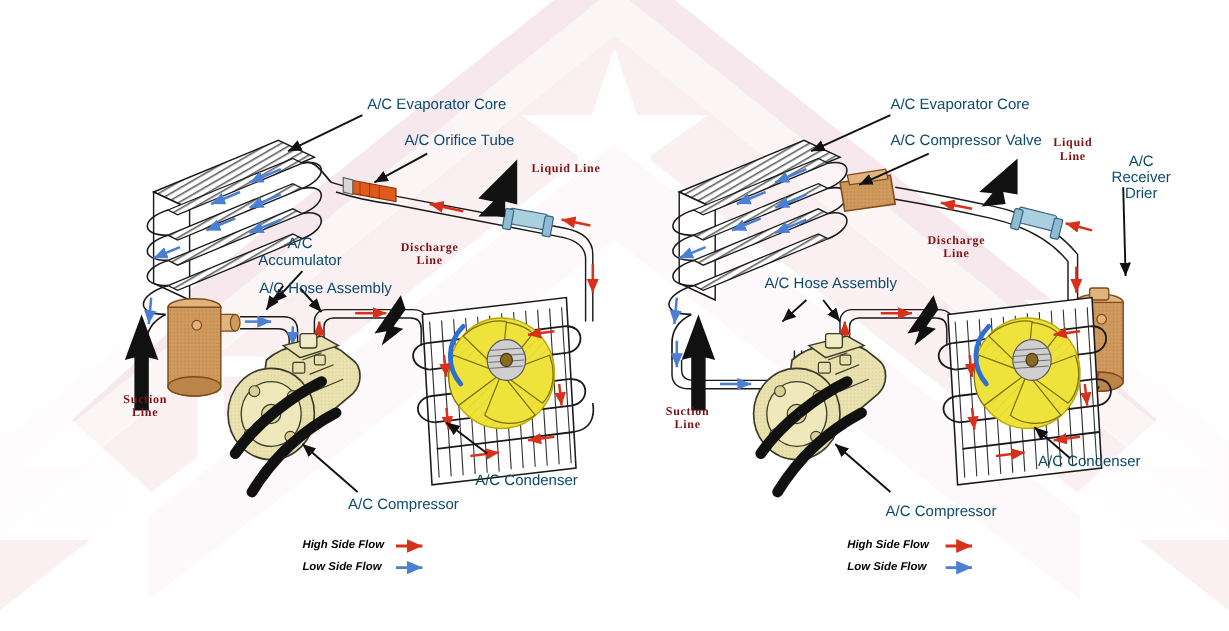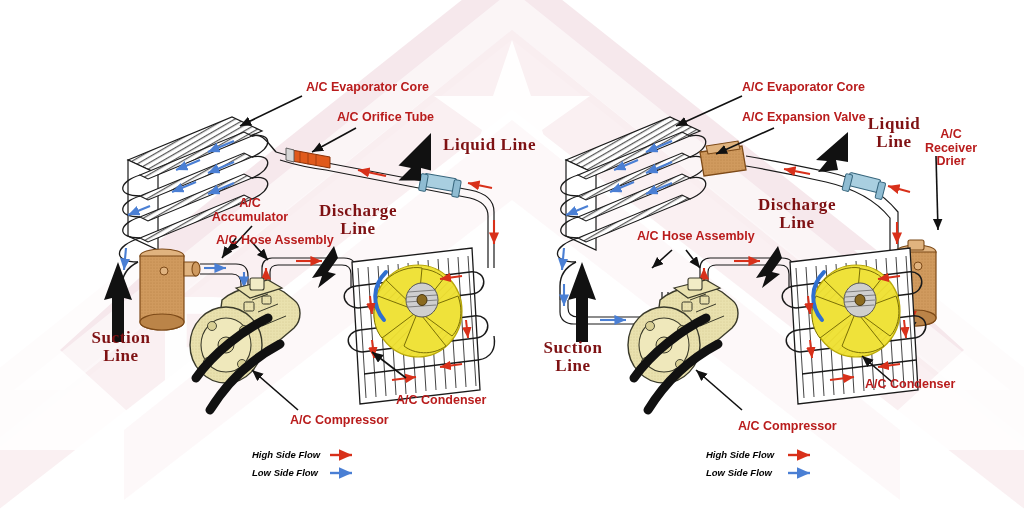--- a/index.html
+++ b/index.html
@@ -10,23 +10,23 @@
   
   .wm{position:absolute;inset:0;pointer-events:none;}
   .wm svg{display:block;}
 
   
   .diagram{position:absolute;inset:0;}
   .diagram svg{display:block;}
 
   
   .lbl{position:absolute;white-space:pre;line-height:1.08;}
-  .lbl.blue{color:#b91c1c;font-weight:bold;font-size:12.5px;
+  .lbl.blue{color:#0c4a6e;font-weight:normal;font-size:12.5px;
             font-family:"Liberation Sans",sans-serif;}
-  .lbl.red{color:#7e1113;font-weight:bold;font-size:17px;
+  .lbl.red{color:#7e1113;font-weight:bold;font-size:10px;
            font-family:"Liberation Serif",serif;letter-spacing:.6px;}
   .lbl.center{text-align:center;}
   .legend-txt{position:absolute;color:#000;font-weight:bold;font-size:9.5px;
               font-family:"Liberation Sans",sans-serif;white-space:pre;font-style:italic;}
 </style>
 </head>
 <body>
 
 <div id="stage">
 
@@ -531,21 +531,21 @@
 
   <div class="lbl blue" style="left:396px;top:394px;">A/C Condenser</div>
 
   <div class="lbl blue" style="left:290px;top:414px;">A/C Compressor</div>
 
   <div class="legend-txt" style="left:252px;top:449px;">High Side Flow</div>
   <div class="legend-txt" style="left:252px;top:467px;">Low Side Flow</div>
 
   <div class="lbl blue" style="left:742px;top:81px;">A/C Evaporator Core</div>
 
-  <div class="lbl blue" style="left:742px;top:111px;">A/C Expansion Valve</div>
+  <div class="lbl blue" style="left:742px;top:111px;">A/C Compressor Valve</div>
 
   <div class="lbl red center" style="left:862px;top:115px;width:64px;">Liquid
 Line</div>
 
   <div class="lbl blue center" style="left:918px;top:128px;width:66px;">A/C
 Receiver
 Drier</div>
 
   <div class="lbl blue" style="left:637px;top:230px;">A/C Hose Assembly</div>
 

